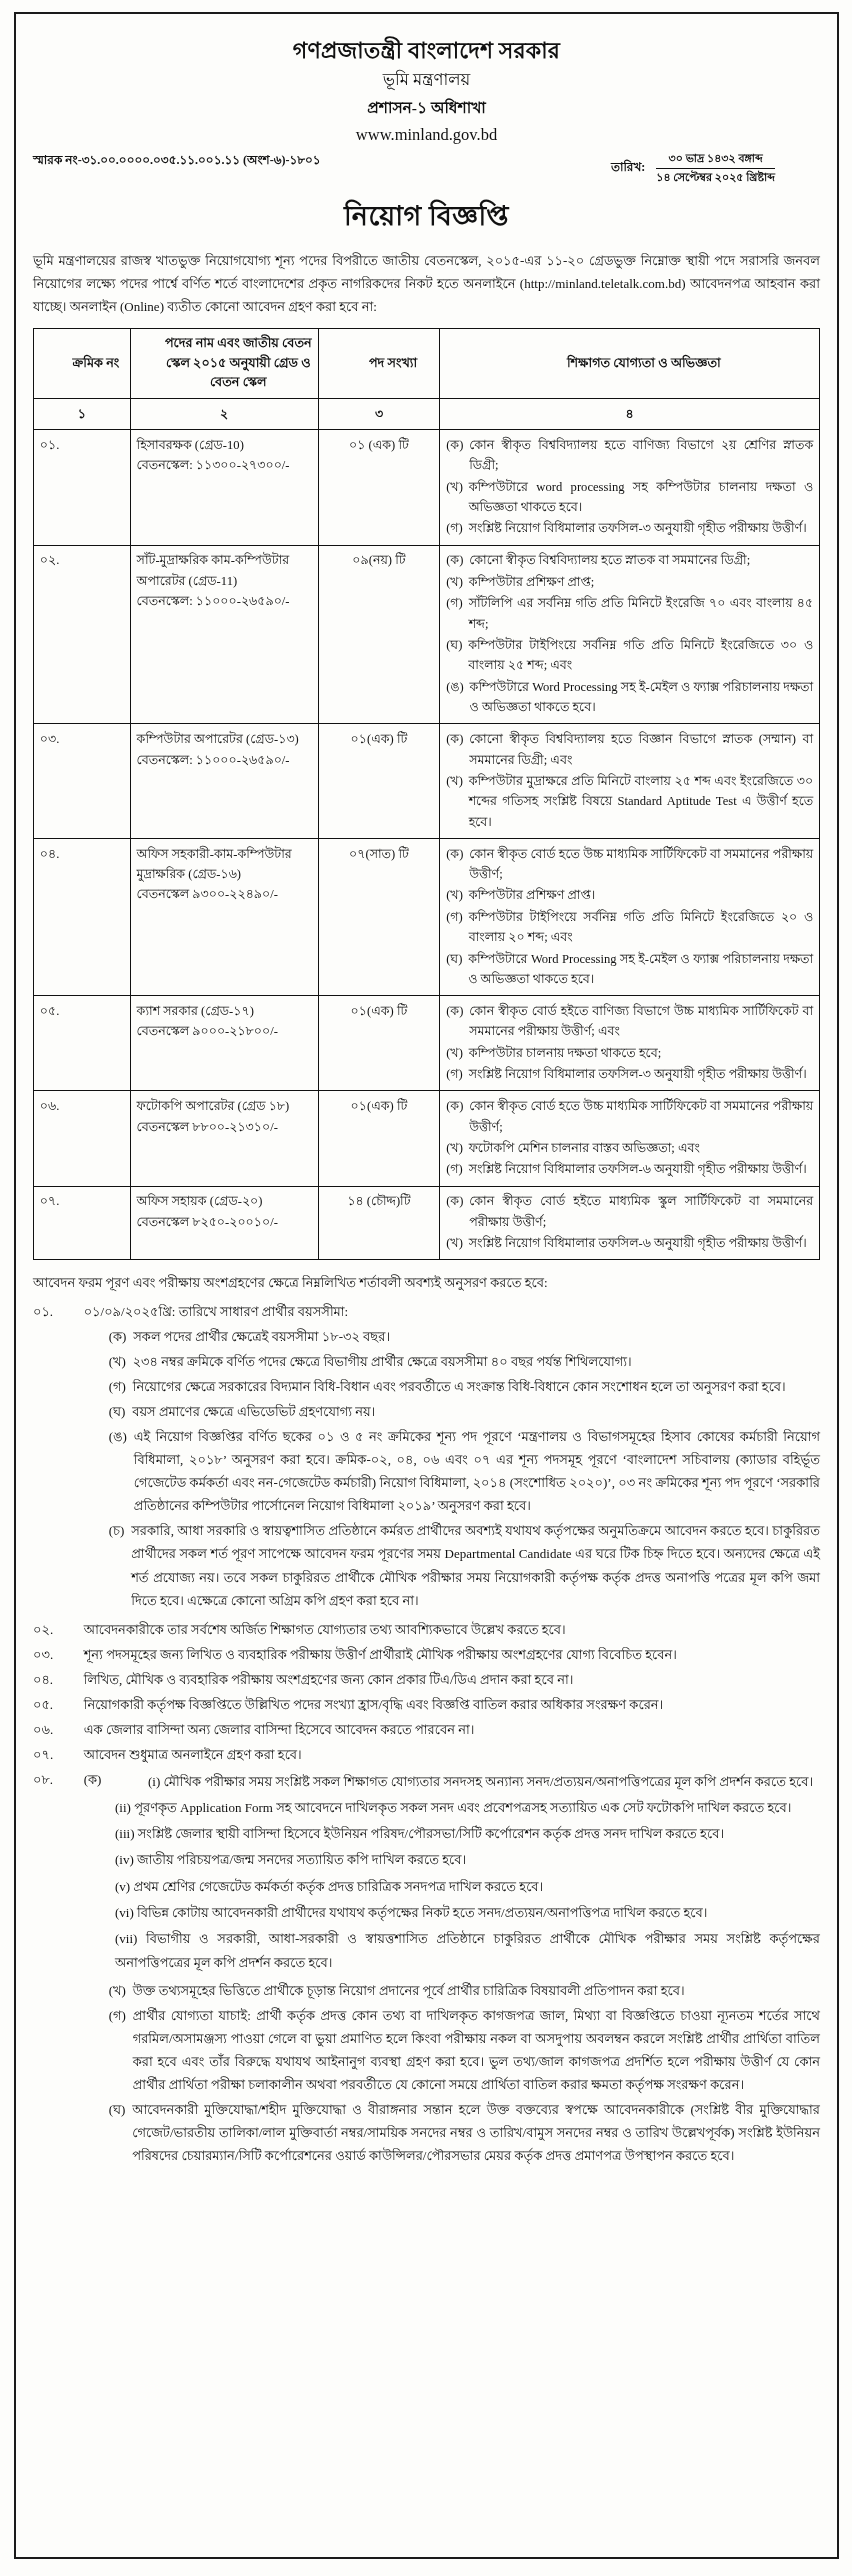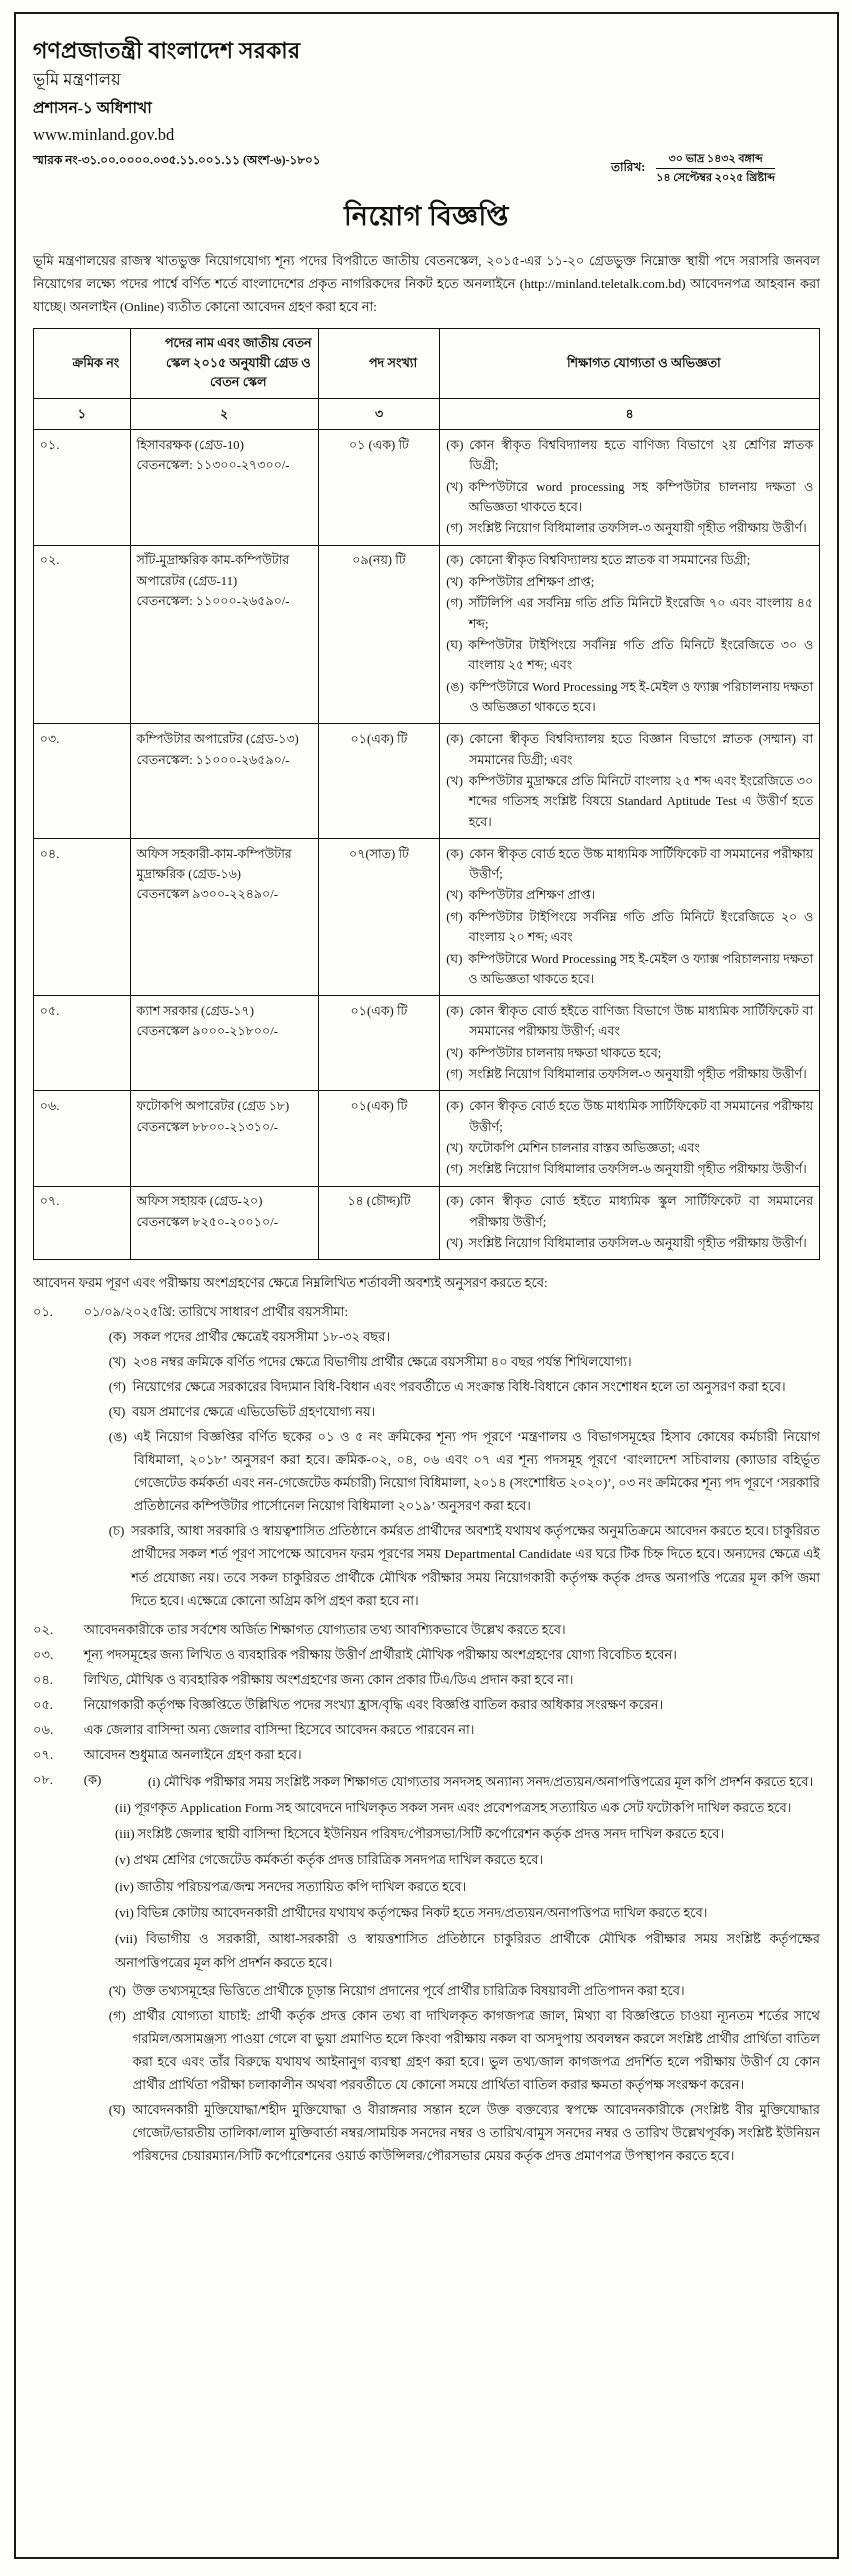--- a/index.html
+++ b/index.html
@@ -22,21 +22,21 @@
   .sheet {
     border: 2.9px solid #1a1a1a;
     box-sizing: border-box;
     padding: 13.6px 17.4px 15.5px 17.4px;
     min-height: 2547px;
     position: relative;
     background:
       linear-gradient(135deg, rgba(0,0,0,0.012) 0 1.9px, transparent 1.9px 11.6px);
   }
   
-  .hdr { }
+  .hdr { text-align: center; }
   .gov-title {
     font-size: 22px;
     font-weight: bold;
     letter-spacing: 0.2px;
     margin: 9.7px 0 2.9px 0;
     line-height: 1.25;
   }
   .ministry {
     font-size: 16.5px;
     font-weight: normal;
@@ -475,22 +475,22 @@
         <li>
           <span class="n">০৮.</span>
           <div class="body">
             <div style="display: flex; gap: 13.6px;">
               <div style="display: inline-block; vertical-align: top;"><span>(ক)</span></div>
               <div style="flex: 1 1 auto;">
                 <ul class="romanlist">
                   <li class="indent-first"><span class="rn">(i)</span><span> মৌখিক পরীক্ষার সময় সংশ্লিষ্ট সকল শিক্ষাগত যোগ্যতার সনদসহ অন্যান্য সনদ/প্রত্যয়ন/অনাপত্তিপত্রের মূল কপি প্রদর্শন করতে হবে।</span></li>
                   <li><span class="rn">(ii)</span><span> পূরণকৃত Application Form সহ আবেদনে দাখিলকৃত সকল সনদ এবং প্রবেশপত্রসহ সত্যায়িত এক সেট ফটোকপি দাখিল করতে হবে।</span></li>
                   <li><span class="rn">(iii)</span><span> সংশ্লিষ্ট জেলার স্থায়ী বাসিন্দা হিসেবে ইউনিয়ন পরিষদ/পৌরসভা/সিটি কর্পোরেশন কর্তৃক প্রদত্ত সনদ দাখিল করতে হবে।</span></li>
+                  <li><span class="rn">(iv)</span><span> জাতীয় পরিচয়পত্র/জন্ম সনদের সত্যায়িত কপি দাখিল করতে হবে।</span></li>
                   <li><span class="rn">(v)</span><span> প্রথম শ্রেণির গেজেটেড কর্মকর্তা কর্তৃক প্রদত্ত চারিত্রিক সনদপত্র দাখিল করতে হবে।</span></li>
-                  <li><span class="rn">(iv)</span><span> জাতীয় পরিচয়পত্র/জন্ম সনদের সত্যায়িত কপি দাখিল করতে হবে।</span></li>
                   <li><span class="rn">(vi)</span><span> বিভিন্ন কোটায় আবেদনকারী প্রার্থীদের যথাযথ কর্তৃপক্ষের নিকট হতে সনদ/প্রত্যয়ন/অনাপত্তিপত্র দাখিল করতে হবে।</span></li>
                   <li><span class="rn">(vii)</span><span> বিভাগীয় ও সরকারী, আধা-সরকারী ও স্বায়ত্তশাসিত প্রতিষ্ঠানে চাকুরিরত প্রার্থীকে মৌখিক পরীক্ষার সময় সংশ্লিষ্ট কর্তৃপক্ষের অনাপত্তিপত্রের মূল কপি প্রদর্শন করতে হবে।</span></li>
                 </ul>
               </div>
             </div>
             <ul class="sub sub8">
               <li>
                 <span class="mk">(খ)</span>
                 <span class="tx">উক্ত তথ্যসমূহের ভিত্তিতে প্রার্থীকে চূড়ান্ত নিয়োগ প্রদানের পূর্বে প্রার্থীর চারিত্রিক বিষয়াবলী প্রতিপাদন করা হবে।</span>
               </li>

